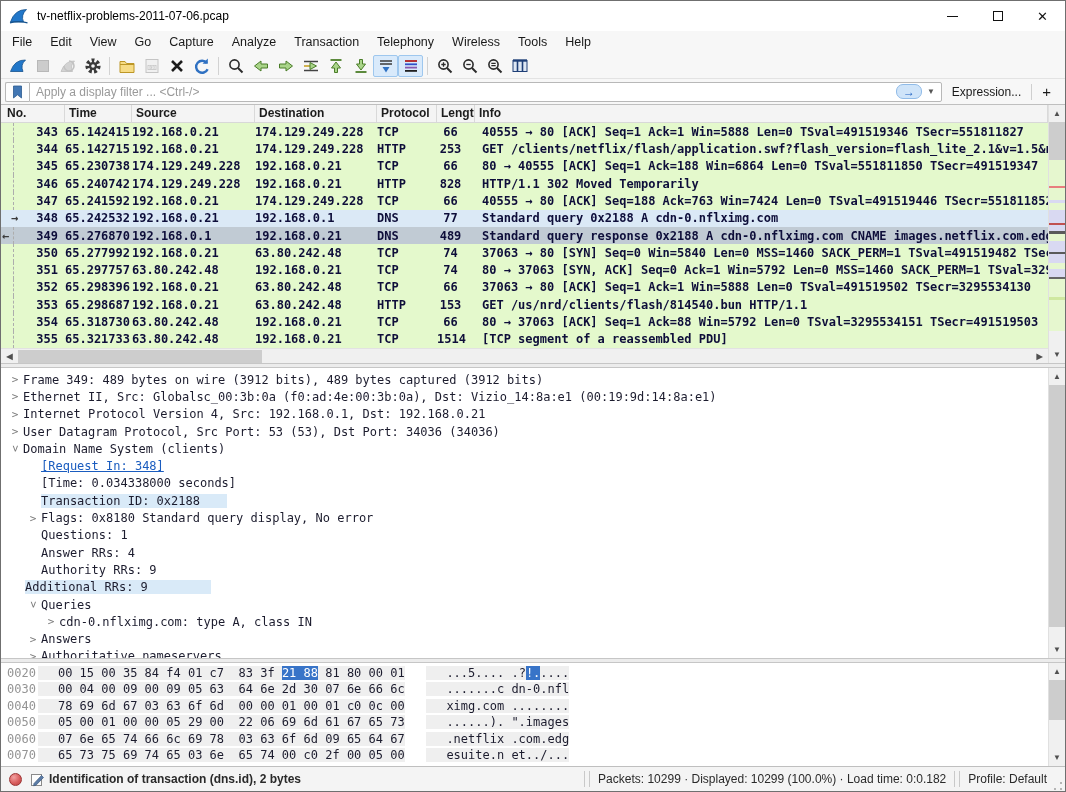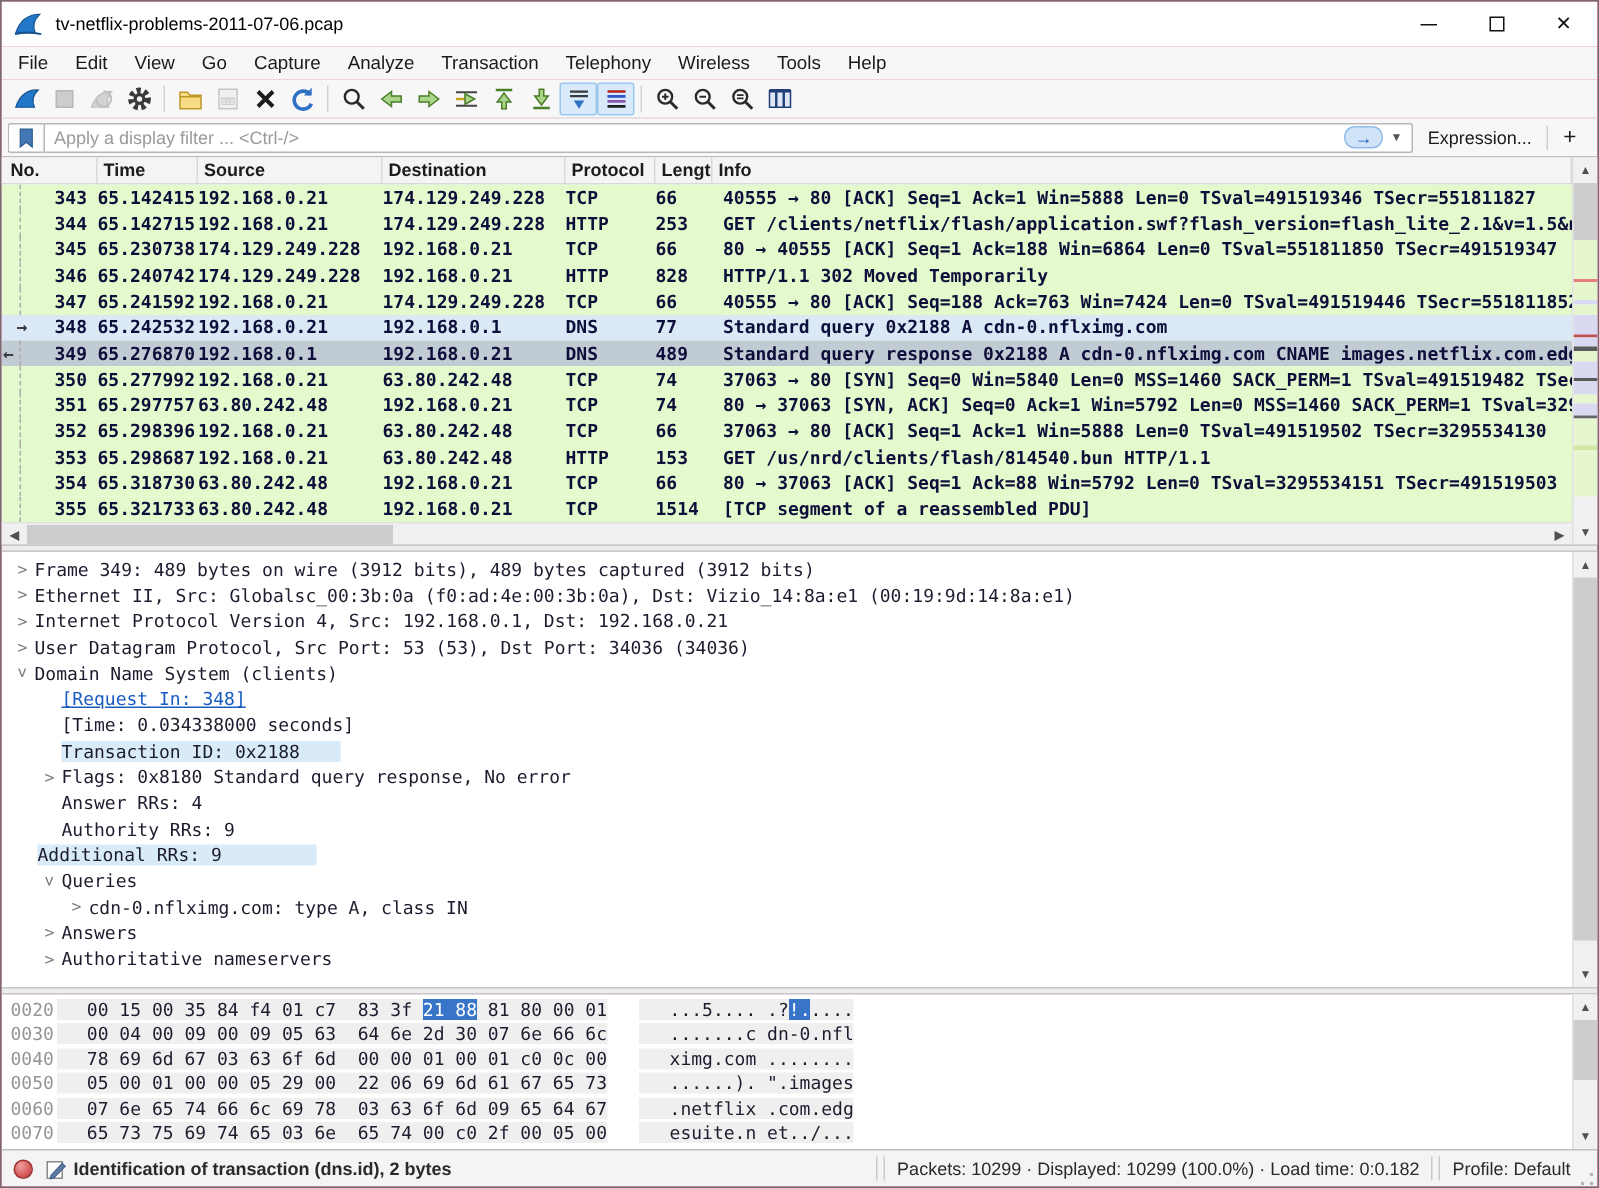--- a/index.html
+++ b/index.html
@@ -49,21 +49,21 @@
   .ph-cell { border-right:1px solid #d9d9d9; padding:1px 0 0 4px; overflow:hidden; white-space:nowrap; }
   .plist-rows { height:225px; display:flex; flex-direction:column; overflow:hidden;
                 font-family:"DejaVu Sans Mono","Liberation Mono",monospace; font-size:12px; color:#0e0e3a; }
   .prow { flex:1; display:flex; white-space:pre; overflow:hidden; position:relative; align-items:center;}
   .prow::before { content:""; position:absolute; left:12px; top:0; bottom:0; border-left:1px dashed #adadad; }
   .prow.c-green { background:#e4f9cc; }
   .prow.c-blue  { background:#dbe9f6; }
   .prow.c-selected { background:#c1cbd4; }
   .pcell { overflow:hidden; white-space:pre; flex:0 0 auto; }
   .pcell.num { text-align:right; padding-right:7px; }
-  .pcell.len { text-align:left; padding-right:11px; }
+  .pcell.len { text-align:center; padding-right:11px; }
   .pcell.info { flex:1 1 auto; padding-left:7px; }
   .marker { position:absolute; top:0; height:100%; font-size:12px; color:#3c3c3c; display:flex; align-items:center; background:inherit;}
   
   .vscroll { width:17px; background:#f0f0f0; border-left:1px solid #e0e0e0; display:flex; flex-direction:column; }
   .sb-arrow { height:17px; display:flex; align-items:center; justify-content:center; font-size:8px; color:#505050; flex:0 0 auto;}
   .sb-thumb { background:#cdcdcd; flex:0 0 auto; }
   .sb-track { flex:1; }
   .minimap { flex:1; display:flex; flex-direction:column; overflow:hidden; }
   .hscroll { height:15px; background:#f0f0f0; border-top:1px solid #e2e2e2; display:flex; align-items:center; flex:0 0 auto;}
   .hsb-arrow { width:17px; height:15px; display:flex; align-items:center; justify-content:center; font-size:8px; color:#505050; }
@@ -350,21 +350,22 @@
   <div class="details">
     <div class="details-main" id="details">
         <div class="dline" style="padding-left: 6px;"><span class="dexp">&gt;</span><span>Frame 349: 489 bytes on wire (3912 bits), 489 bytes captured (3912 bits)</span></div>
         <div class="dline" style="padding-left: 6px;"><span class="dexp">&gt;</span><span>Ethernet II, Src: Globalsc_00:3b:0a (f0:ad:4e:00:3b:0a), Dst: Vizio_14:8a:e1 (00:19:9d:14:8a:e1)</span></div>
         <div class="dline" style="padding-left: 6px;"><span class="dexp">&gt;</span><span>Internet Protocol Version 4, Src: 192.168.0.1, Dst: 192.168.0.21</span></div>
         <div class="dline" style="padding-left: 6px;"><span class="dexp">&gt;</span><span>User Datagram Protocol, Src Port: 53 (53), Dst Port: 34036 (34036)</span></div>
         <div class="dline" style="padding-left: 6px;"><span class="dexp open">&gt;</span><span>Domain Name System (clients)</span></div>
         <div class="dline" style="padding-left: 24px;"><span class="dexp"></span><span class="dl-link">[Request In: 348]</span></div>
         <div class="dline" style="padding-left: 24px;"><span class="dexp"></span><span>[Time: 0.034338000 seconds]</span></div>
         <div class="dline" style="padding-left: 24px;"><span class="dexp"></span><span class="dl-hl">Transaction ID: 0x2188</span></div>
-        <div class="dline" style="padding-left: 24px;"><span class="dexp">&gt;</span><span>Flags: 0x8180 Standard query response, No error</span></div>
+        <div class="dline" style="padding-left: 24px;"><span class="dexp">&gt;</span><span>Flags: 0x8180 Standard query display, No error</span></div>
+        <div class="dline" style="padding-left: 24px;"><span class="dexp"></span><span>Questions: 1</span></div>
         <div class="dline" style="padding-left: 24px;"><span class="dexp"></span><span>Answer RRs: 4</span></div>
         <div class="dline" style="padding-left: 24px;"><span class="dexp"></span><span>Authority RRs: 9</span></div>
         <div class="dline" style="padding-left: 8px;"><span class="dexp"></span><span class="dl-hl">Additional RRs: 9</span></div>
         <div class="dline" style="padding-left: 24px;"><span class="dexp open">&gt;</span><span>Queries</span></div>
         <div class="dline" style="padding-left: 42px;"><span class="dexp">&gt;</span><span>cdn-0.nflximg.com: type A, class IN</span></div>
         <div class="dline" style="padding-left: 24px;"><span class="dexp">&gt;</span><span>Answers</span></div>
         <div class="dline" style="padding-left: 24px;"><span class="dexp">&gt;</span><span>Authoritative nameservers</span></div>
       </div>
     <div class="vscroll">
       <div class="sb-arrow">▲</div>

